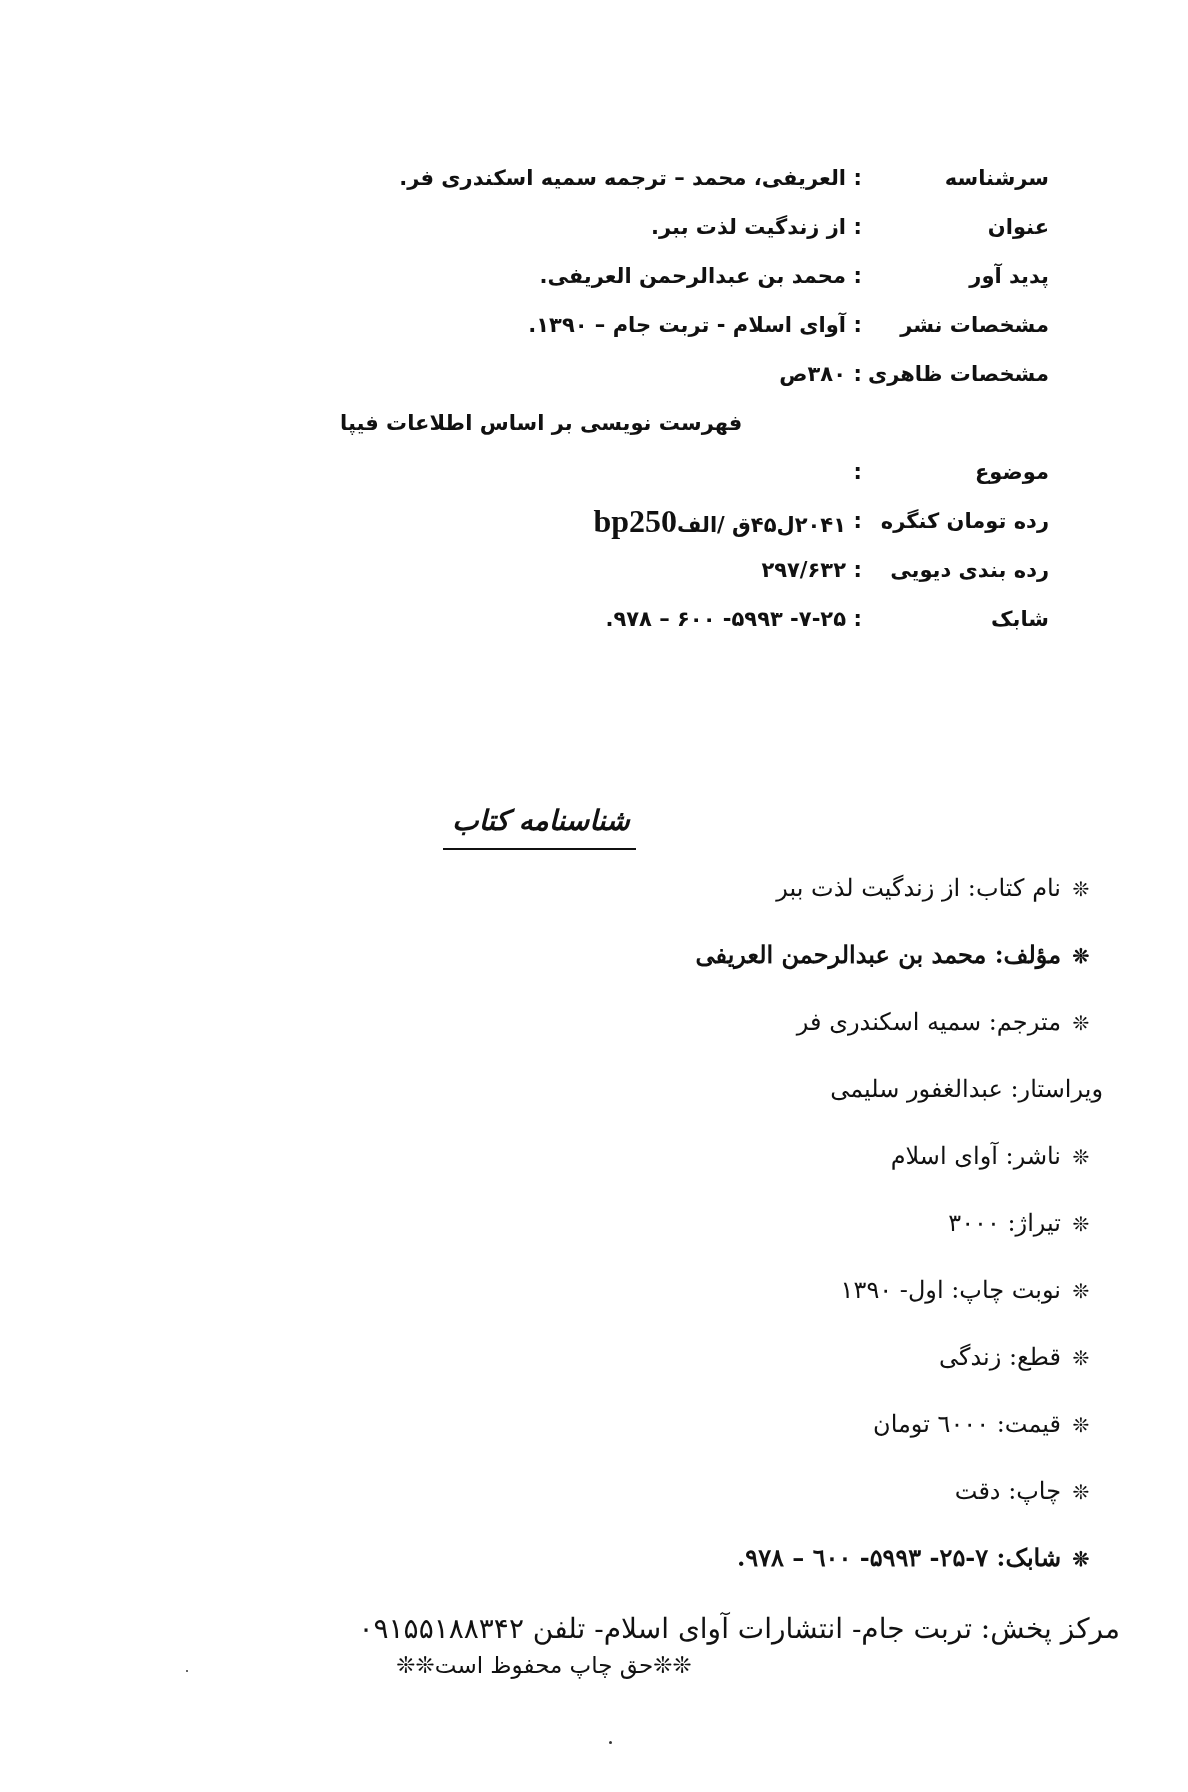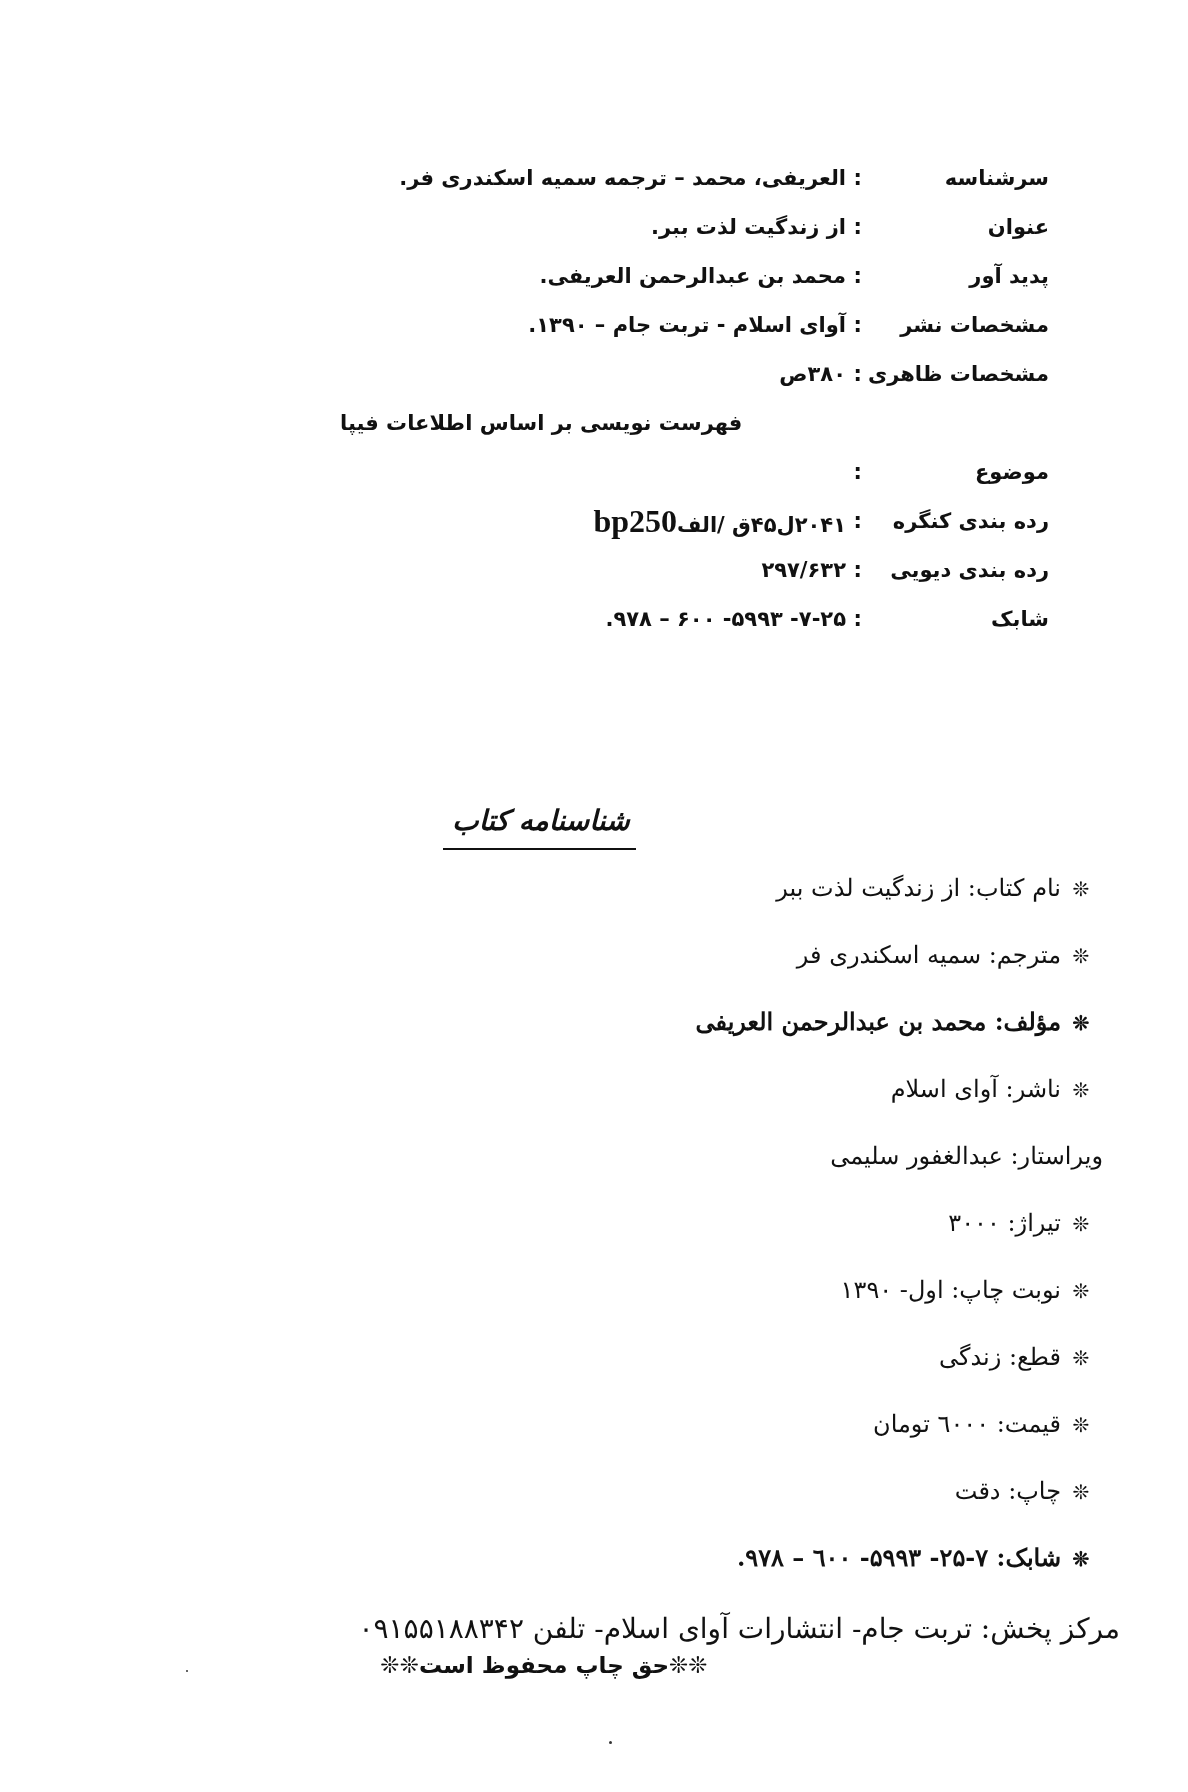--- a/index.html
+++ b/index.html
@@ -122,21 +122,21 @@
       white-space: nowrap;
       text-align: right;
     }
     .copyright {
       position: absolute;
       top: 1645px;
       left: 356px;
       width: 376px;
       direction: rtl;
       text-align: center;
-      font-weight: bold;
+      font-weight: normal;
       font-size: 23px;
       line-height: 40px;
       white-space: nowrap;
     }
     .speck {
       position: absolute;
       width: 3px; height: 3px;
       border-radius: 50%;
       background: #333;
     }
@@ -173,21 +173,21 @@
       <span class="cip-value">۳۸۰ص</span>
     </div>
     <div class="cip-row full">
       <span class="cip-label">فهرست نویسی بر اساس اطلاعات فیپا</span>
     </div>
     <div class="cip-row">
       <span class="cip-label">موضوع</span>
       <span class="cip-colon">:</span>
     </div>
     <div class="cip-row">
-      <span class="cip-label">رده بندی کنگره</span>
+      <span class="cip-label">رده تومان کنگره</span>
       <span class="cip-colon">:</span>
       <span class="cip-value"><span>۲۰۴۱ل۴۵ق /الف</span><span class="latin">bp250</span></span>
     </div>
     <div class="cip-row">
       <span class="cip-label">رده بندی دیویی</span>
       <span class="cip-colon">:</span>
       <span class="cip-value">۲۹۷/۶۳۲</span>
     </div>
     <div class="cip-row">
       <span class="cip-label">شابک</span>
@@ -196,31 +196,31 @@
     </div>
   </div>
 
   <div class="heading">شناسنامه کتاب</div>
   <div class="heading-rule"></div>
 
   <div class="bookid">
     <div class="bookid-row">
       <span class="star">❊</span><span>نام کتاب: از زندگیت لذت ببر</span>
     </div>
-    <div class="bookid-row">
-      <span class="star">❊</span><span>مترجم: سمیه اسکندری فر</span>
-    </div>
     <div class="bookid-row bold">
       <span class="star">❊</span><span>مؤلف: محمد بن عبدالرحمن العریفی</span>
     </div>
     <div class="bookid-row">
-      <span class="star">❊</span><span>ناشر: آوای اسلام</span>
+      <span class="star">❊</span><span>مترجم: سمیه اسکندری فر</span>
     </div>
     <div class="bookid-row nostar">
       <span>ویراستار: عبدالغفور سلیمی</span>
+    </div>
+    <div class="bookid-row">
+      <span class="star">❊</span><span>ناشر: آوای اسلام</span>
     </div>
     <div class="bookid-row">
       <span class="star">❊</span><span>تیراژ: ۳۰۰۰</span>
     </div>
     <div class="bookid-row">
       <span class="star">❊</span><span>نوبت چاپ: اول- ۱۳۹۰</span>
     </div>
     <div class="bookid-row">
       <span class="star">❊</span><span>قطع: زندگی</span>
     </div>

